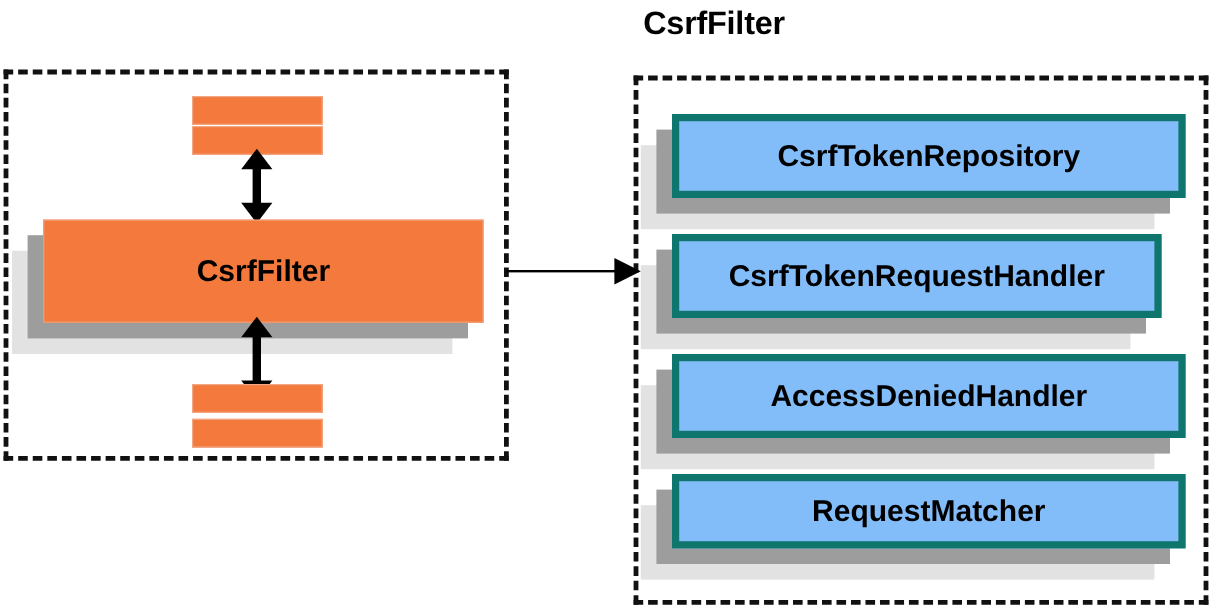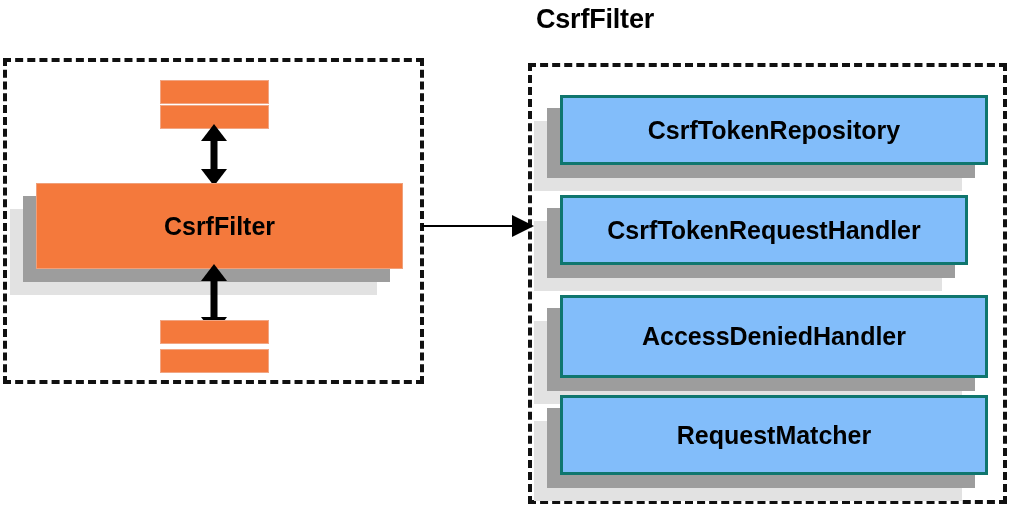--- a/index.html
+++ b/index.html
@@ -85,21 +85,21 @@
   .bar {
     position: absolute;
     background: #f4793c;
     border: 1px solid #f1a684;
     box-sizing: border-box;
   }
 
   
   .node-blue .face {
     background: #82bdfa;
-    border: 3px solid #0f766e;
+    border: 6px solid #0f766e;
     font-size: 25px;
   }
 
   
   .varrow {
     position: absolute;
     width: 26px;
   }
   .varrow .shaft {
     position: absolute;
@@ -195,25 +195,25 @@
     <div class="shadow-mid"></div>
     <div class="face">CsrfTokenRepository</div>
   </div>
 
   <div class="node node-blue" style="left:560px; top:195px; width:408px; height:70px;">
     <div class="shadow-back"></div>
     <div class="shadow-mid"></div>
     <div class="face">CsrfTokenRequestHandler</div>
   </div>
 
-  <div class="node node-blue" style="left:560px; top:295px; width:428px; height:83px;">
+  <div class="node node-blue" style="left:560px; top:295px; width:428px; height:70px;">
     <div class="shadow-back"></div>
     <div class="shadow-mid"></div>
     <div class="face">AccessDeniedHandler</div>
   </div>
 
-  <div class="node node-blue" style="left:560px; top:395px; width:428px; height:80px;">
+  <div class="node node-blue" style="left:560px; top:395px; width:428px; height:62px;">
     <div class="shadow-back"></div>
     <div class="shadow-mid"></div>
     <div class="face">RequestMatcher</div>
   </div>
 
 </div>
 
 </body></html>

